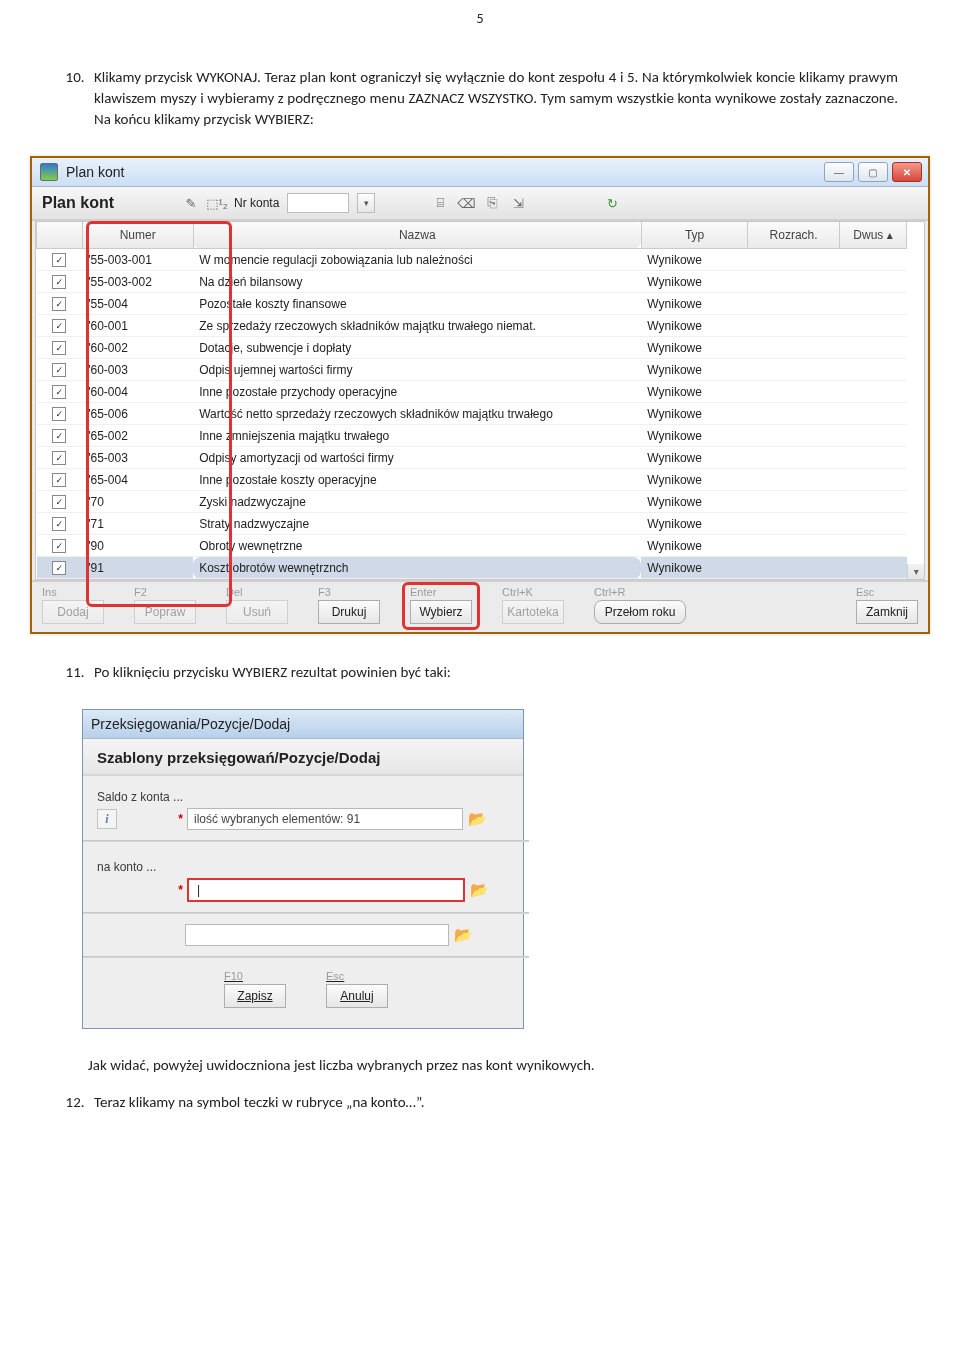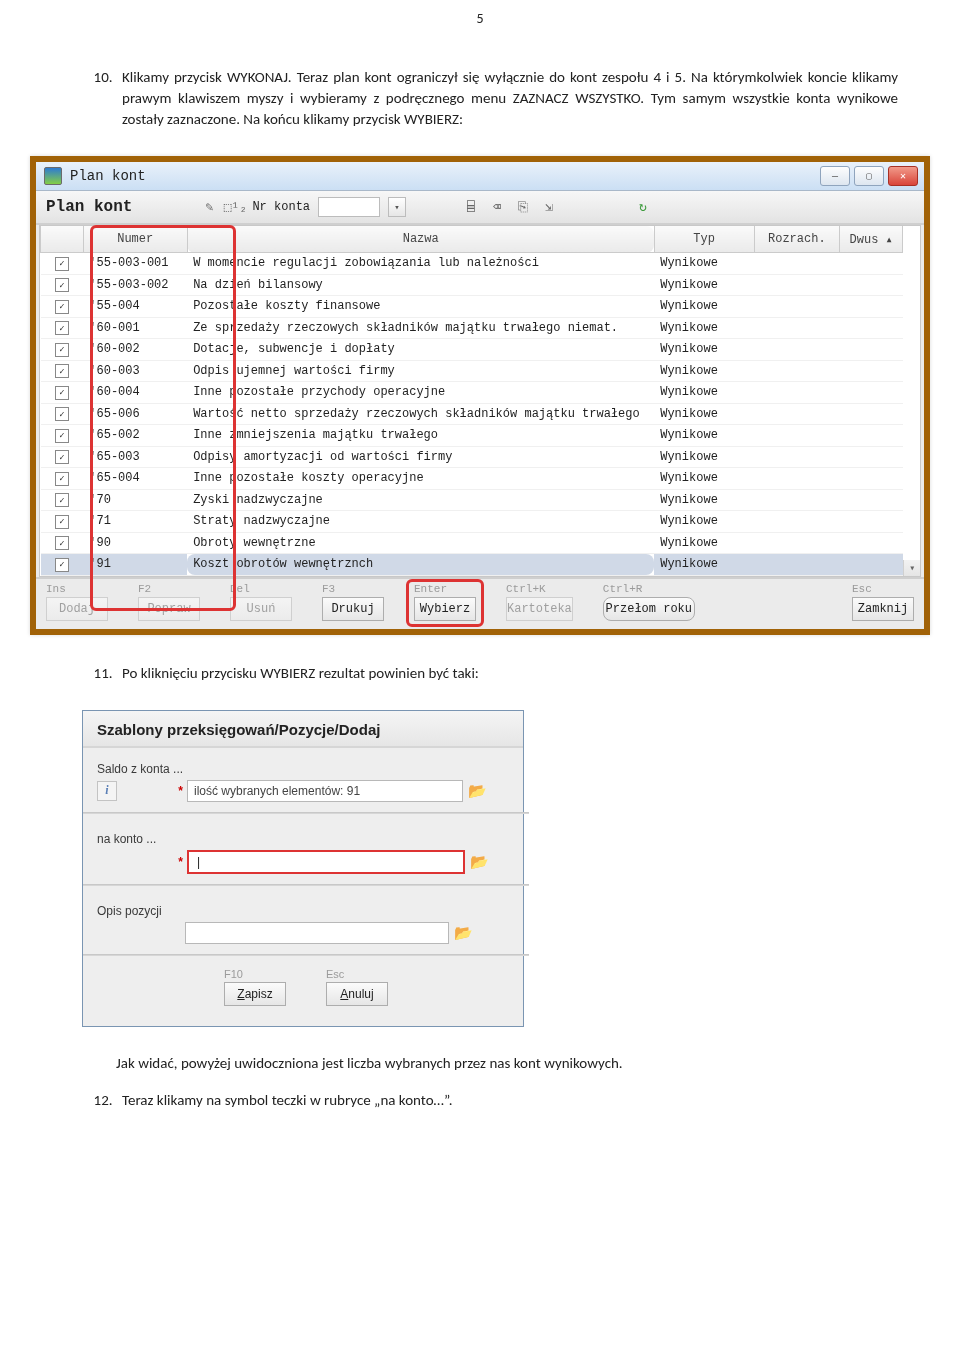--- a/index.html
+++ b/index.html
@@ -12,31 +12,30 @@
   .page-num {
     text-align: center;
     font-size: 14px;
     padding-top: 10px;
   }
   .doc-text {
     font-size: 15px;
     line-height: 1.4;
     padding: 40px 62px 10px 62px;
     text-align: justify;
-    margin-left: 28px;
   }
   ol.doc-list { padding-left: 26px; margin: 0; }
   ol.doc-list > li { padding-left: 6px; margin-bottom: 6px; }
 
   
   .win {
     margin: 10px 30px 10px 30px;
-    border: 6px solid #a16207;
+    border: 2px solid #a16207;
     background: #ebebeb;
-    font-family: Liberation Mono, monospace;
+    font-family: Liberation Sans, sans-serif;
     font-size: 12px;
     color: #222;
     box-shadow: 0 0 4px rgba(0,0,0,0.15);
   }
   .titlebar {
     display: flex;
     align-items: center;
     justify-content: space-between;
     height: 28px;
     background: linear-gradient(to bottom, #e9f1fa, #cbdff4);
@@ -223,20 +222,21 @@
   }
   .folder-ico {
     width: 22px; height: 18px;
     color: #d0af45; font-size: 15px;
     display: flex; align-items: center; justify-content: center;
   }
   .divline { height: 1px; background: #d6d6d6; margin: 10px -14px; border-top: 1px solid #c8c8c8; }
   .dlg-actions {
     display: flex; gap: 40px; justify-content: center;
     padding: 2px 0 10px 0;
+    text-decoration: underline;
   }
   .caret { font-size: 12px; color: #222; padding-left: 2px; }
 
   .scrollbar-v {
     width: 16px; background: linear-gradient(#f2f2f2,#e5e5e5);
     border-left: 1px solid #d0d0d0;
   }
 </style>
 </head>
 <body>
@@ -460,20 +460,25 @@
   </div>
 </div>
 
 <div class="doc-text" style="padding-top:18px;">
   <ol class="doc-list" start="11">
     <li><span>Po kliknięciu przycisku WYBIERZ rezultat powinien być taki:</span></li>
   </ol>
 </div>
 
 <div class="dlg">
+  <div class="titlebar">
+    <div class="t-left">
+      <span class="title-text" style="font-size:14px;">Przeksięgowania/Pozycje/Dodaj</span>
+    </div>
+  </div>
   <div class="sub-head">Szablony przeksięgowań/Pozycje/Dodaj</div>
 
   <div class="form">
     <div class="f-lbl">Saldo z konta ...</div>
     <div class="f-row">
       <div class="info-i">i</div>
       <div style="width:48px"></div>
       <span class="ast">*</span>
       <div class="f-input">ilość wybranych elementów: 91</div>
       <div class="folder-ico">📂</div>
@@ -486,21 +491,20 @@
       <div style="width:72px"></div>
       <span class="ast">*</span>
       <div class="f-input red">
         <span class="caret">|</span>
       </div>
       <div class="folder-ico">📂</div>
     </div>
 
     <div class="divline"></div>
 
-    <div class="f-lbl">Opis pozycji</div>
     <div class="f-row">
       <div style="width:84px"></div>
       <div class="f-input" style="flex:0 0 250px"></div>
       <div class="folder-ico">📂</div>
     </div>
 
     <div class="divline"></div>
 
     <div class="dlg-actions">
       <div class="ab-col">

